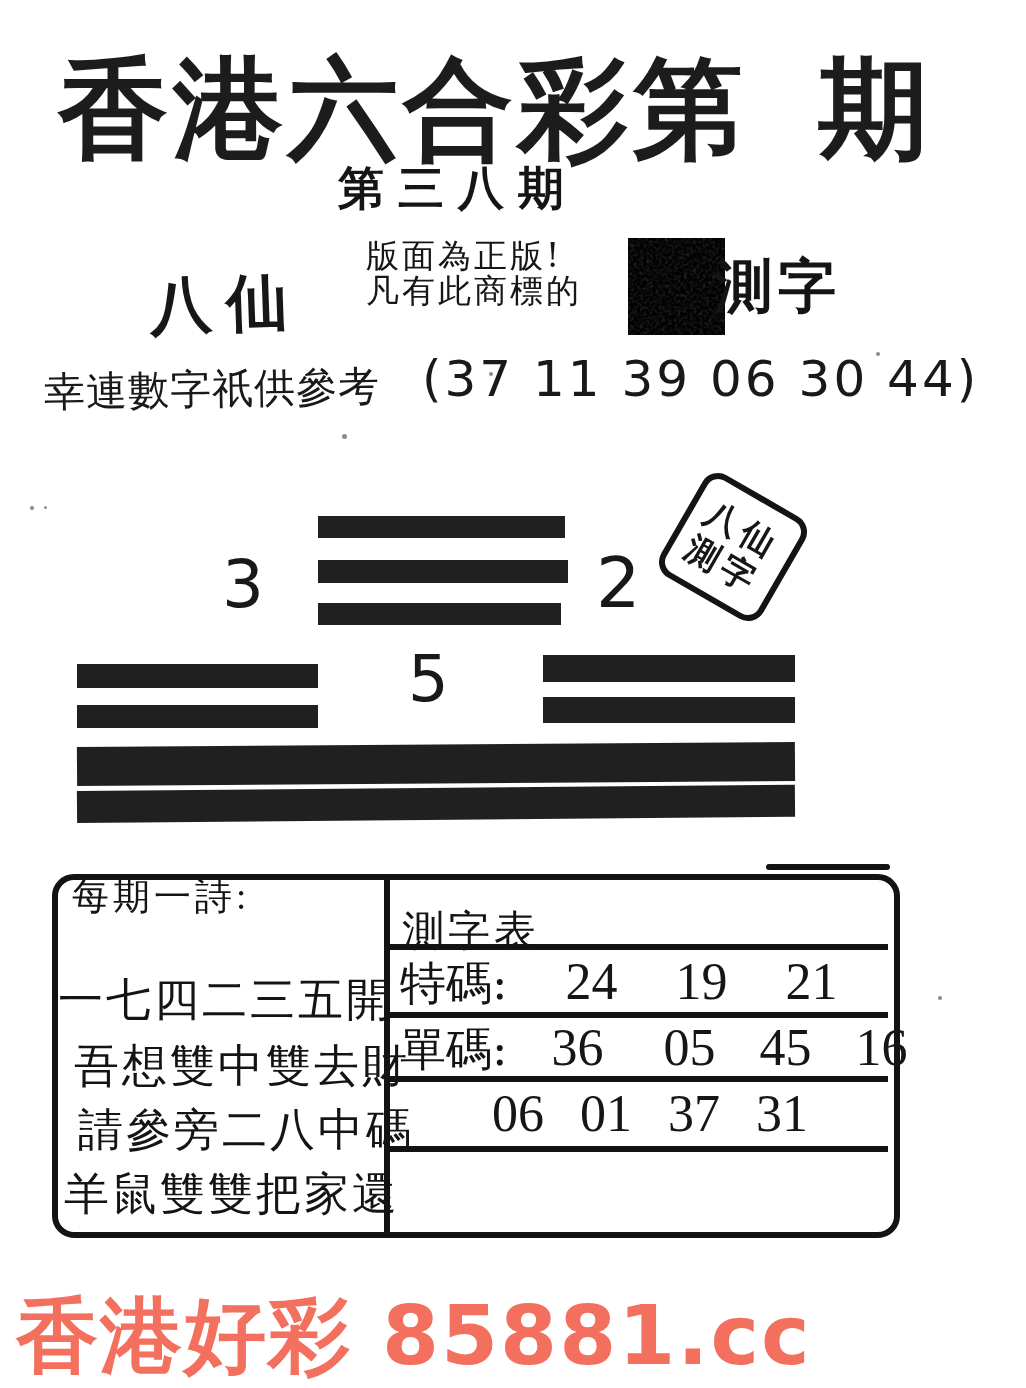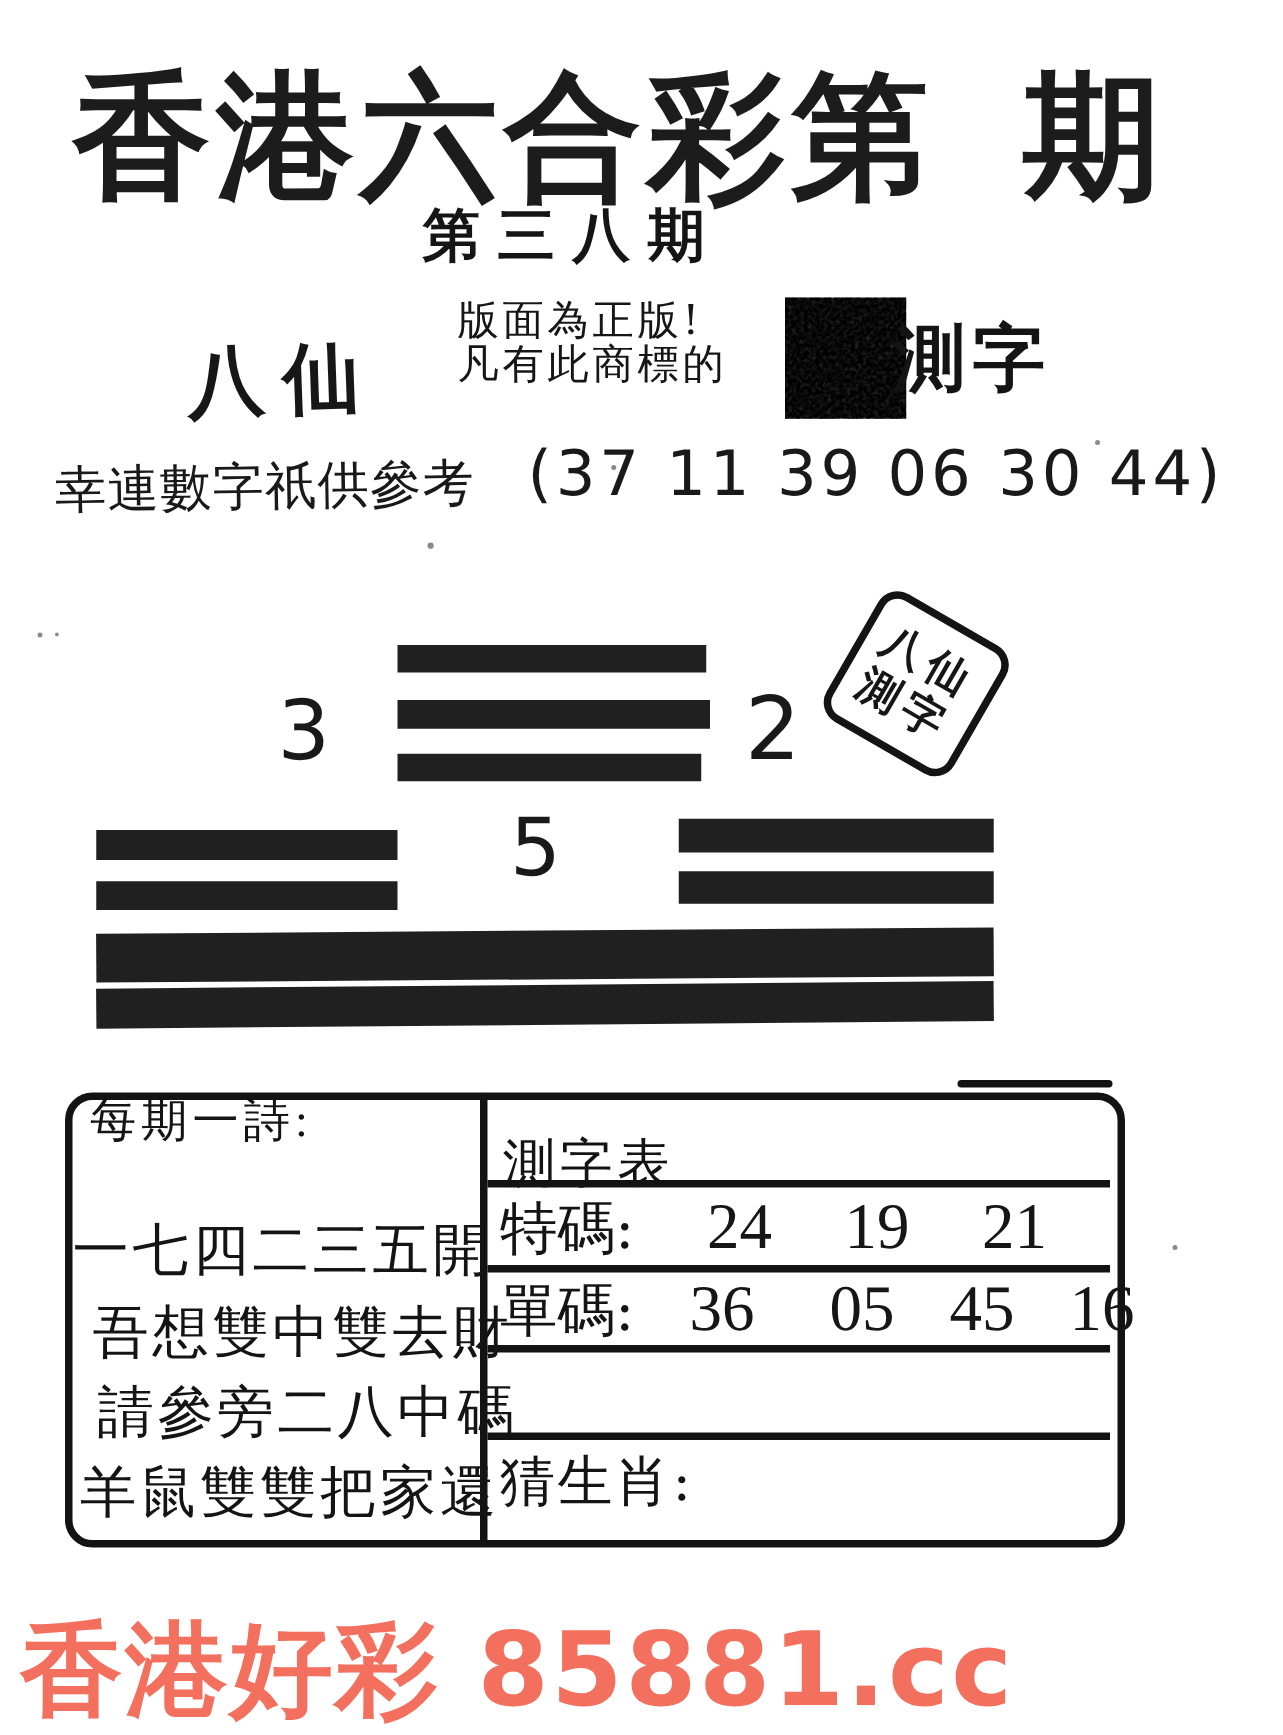--- a/index.html
+++ b/index.html
@@ -226,23 +226,28 @@
   </div>
 
   <div class="trow row-single">
     <span class="lbl">單碼:</span>
     <span class="num">36</span>
     <span class="num">05</span>
     <span class="num">45</span>
     <span class="num">16</span>
   </div>
 
+  <div class="trow row-extra">
+    <span class="num">06</span>
+    <span class="num">01</span>
+    <span class="num">37</span>
+    <span class="num">31</span>
+  </div>
 
   <div class="trow row-zodiac">
-    <span class="lbl">猜生肖:</span>
   </div>
 
   <div class="abs footer">
     <span>香港好彩</span><span class="url">85881.cc</span>
   </div>
 
   <div class="abs speck sp1"></div>
   <div class="abs speck sp2"></div>
   <div class="abs speck sp3"></div>
   <div class="abs speck sp4"></div>

